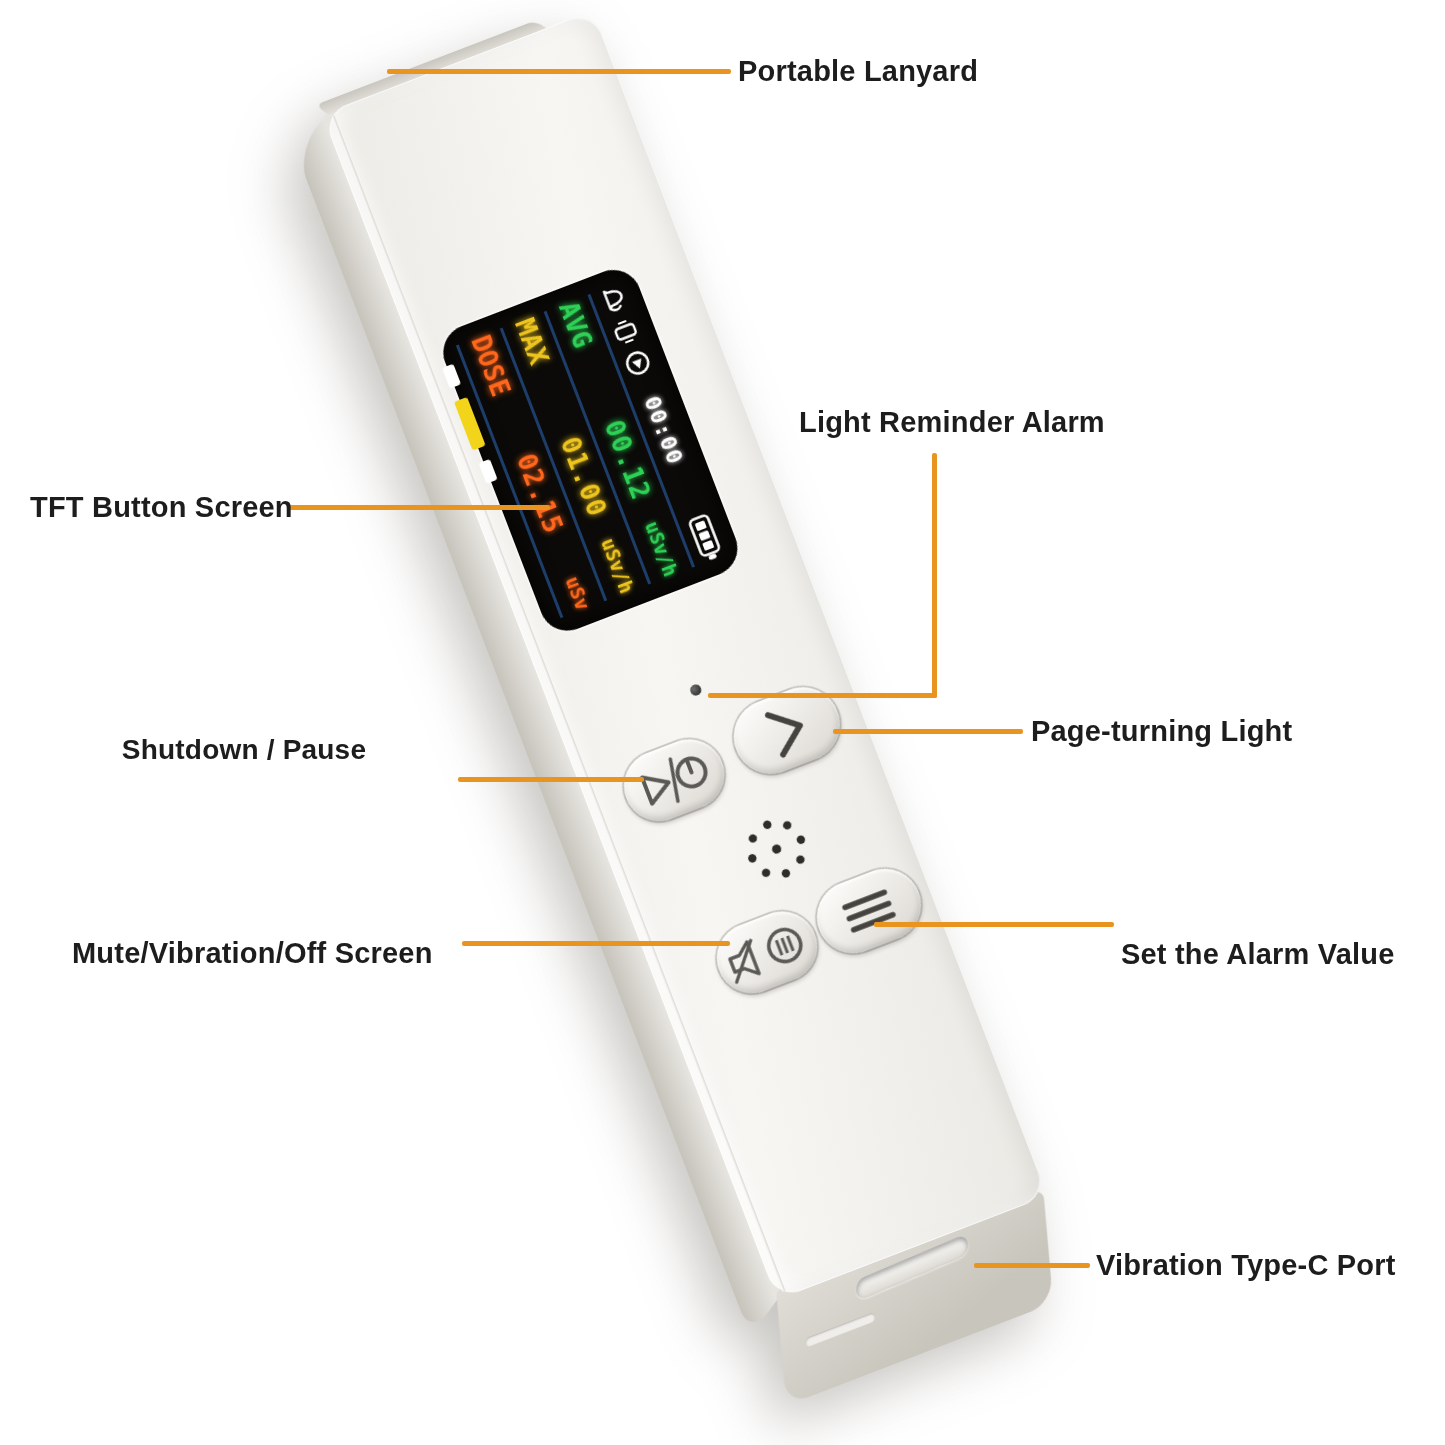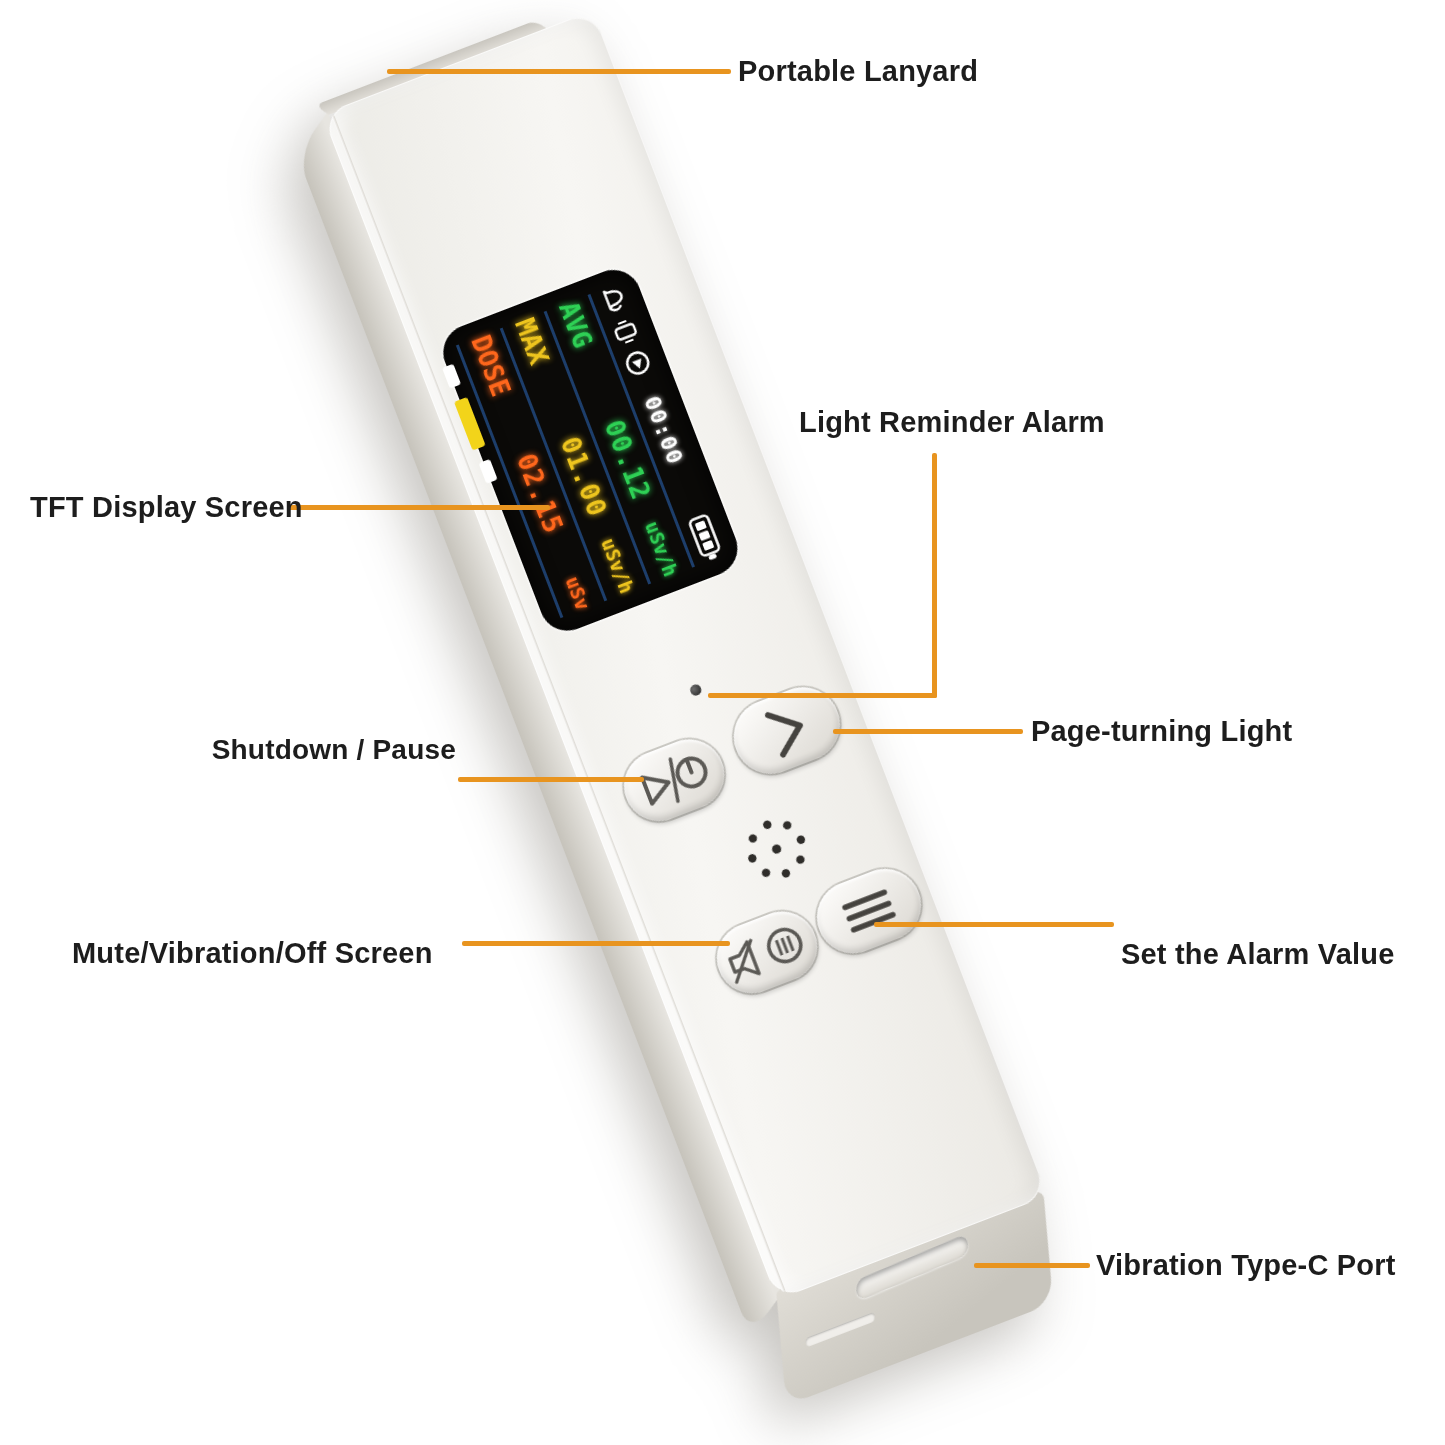--- a/index.html
+++ b/index.html
@@ -200,23 +200,23 @@
   <div class="line line-h" style="left: 288px; top: 505px; width: 262px; background: rgb(232, 148, 31);"></div>
   <div class="line line-v" style="left: 932px; top: 453px; height: 245px; background: rgb(232, 148, 31);"></div>
   <div class="line line-h" style="left: 708px; top: 693px; width: 229px; background: rgb(232, 148, 31);"></div>
   <div class="line line-h" style="left: 833px; top: 729px; width: 190px; background: rgb(232, 148, 31);"></div>
   <div class="line line-h" style="left: 458px; top: 777px; width: 186px; background: rgb(232, 148, 31);"></div>
   <div class="line line-h" style="left: 462px; top: 941px; width: 268px; background: rgb(232, 148, 31);"></div>
   <div class="line line-h" style="left: 874px; top: 922px; width: 240px; background: rgb(232, 148, 31);"></div>
   <div class="line line-h" style="left: 974px; top: 1263px; width: 116px; background: rgb(232, 148, 31);"></div>
 
   <div class="lbl" style="left:738px;top:54px;">Portable Lanyard</div>
-  <div class="lbl" style="left:30px;top:490px;">TFT Display Screen</div>
+  <div class="lbl" style="left:30px;top:490px;">TFT Button Screen</div>
   <div class="lbl" style="left:799px;top:393px;margin-top:12px;">Light Reminder Alarm</div>
   <div class="lbl" style="left:1031px;top:714px;">Page-turning Light</div>
-  <div class="lbl lbl-center" style="left:32px;top:733px;width:424px;font-size:28px;line-height:33px;text-align:right;">
+  <div class="lbl lbl-center" style="left:32px;top:733px;width:424px;font-size:28px;line-height:33px;">
     <div>Shutdown / Pause</div>
   </div>
   <div class="lbl" style="left:72px;top:928px;margin-top:8px;">Mute/Vibration/Off Screen</div>
   <div class="lbl" style="left:1121px;top:908px;margin-top:29px;">Set the Alarm Value</div>
   <div class="lbl" style="left:1096px;top:1248px;">Vibration Type-C Port</div>
 
 </div>
 
 </body></html>

